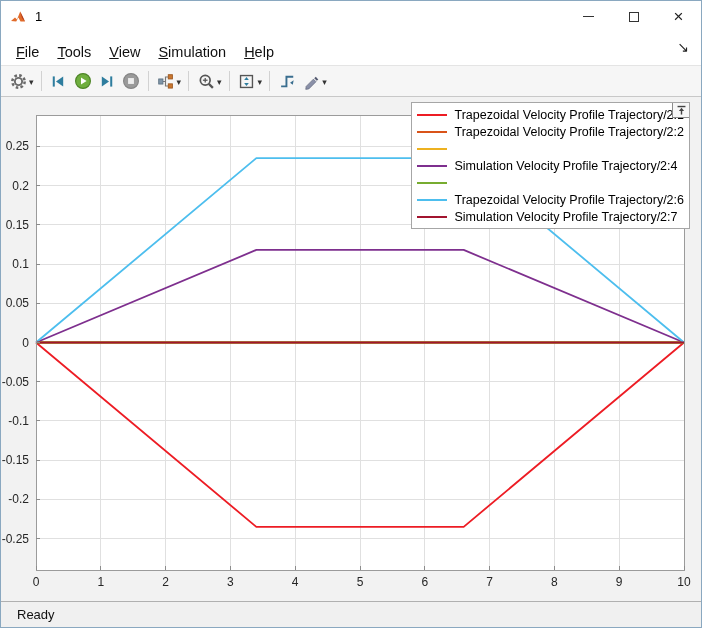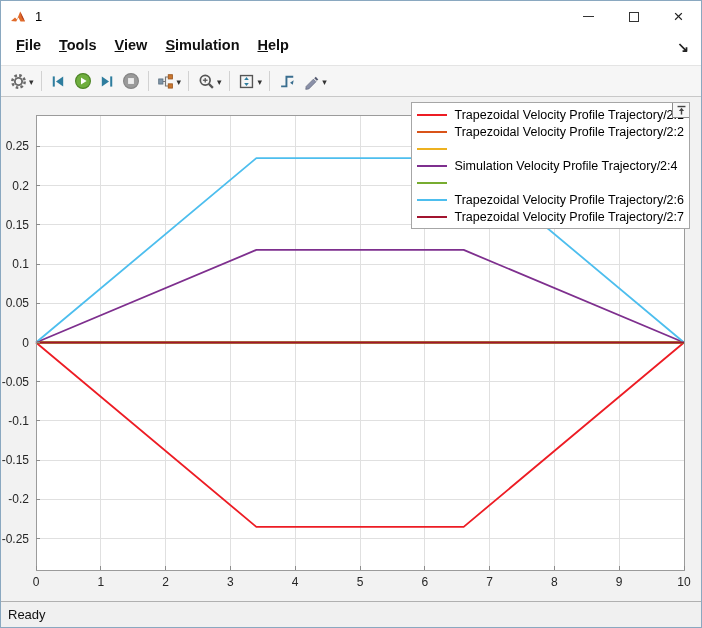--- a/index.html
+++ b/index.html
@@ -18,21 +18,21 @@
   .titlebar { height: 31px; flex: none; display: flex; align-items: center; background: #fff; padding-left: 9px; }
   .app-icon { width: 16px; height: 16px; flex: none; }
   .title-text { margin-left: 9px; font-size: 13px; color: #000; }
   .tb-spacer { flex: 1; }
   .win-btn { width: 45px; height: 100%; display: flex; align-items: center; justify-content: center; color: #222; cursor: default; }
   .min-glyph { width: 11px; height: 1px; background: #333; }
   .max-glyph { width: 10px; height: 10px; border: 1px solid #333; }
   .close-glyph { font-size: 17px; line-height: 1; color: #222; }
 
   
-  .menubar { height: 33px; flex: none; display: flex; align-items: flex-start; background: #fff; padding: 0 6px; position: relative; font-weight: bold; }
+  .menubar { height: 33px; flex: none; display: flex; align-items: flex-end; background: #fff; padding: 0 6px; position: relative; }
   .menu-item { display: inline-block; padding: 5px 9px; font-size: 14.5px; color: #101010; }
   .menu-item::first-letter { text-decoration: underline; }
   .menu-arrow { position: absolute; right: 12px; top: 7px; font-size: 14px; color: #222; }
 
   
   .toolbar {
     height: 32px; flex: none; display: flex; align-items: center;
     background: #f6f6f6; border-top: 1px solid #e4e4e4; border-bottom: 1px solid #c8c8c8;
     padding: 0 5px;
   }
@@ -58,21 +58,21 @@
     position: absolute; top: 0; right: 0; width: 17px; height: 15px;
     background: #f7f7f7; border-left: 1px solid #8c8c8c; border-bottom: 1px solid #8c8c8c;
     display: flex; align-items: center; justify-content: center;
   }
 
   
   .statusbar {
     height: 26px; flex: none; background: #f0f0f0; border-top: 1px solid #b0b0b0;
     display: flex; align-items: stretch; font-size: 13px; color: #111;
   }
-  .status-ready { flex: 1; display: flex; align-items: center; padding-left: 7px; }
+  .status-ready { flex: 1; display: flex; align-items: center; padding-left: 7px; margin-left: 9px; }
   .status-cell { display: flex; align-items: center; padding: 0 10px; border-left: 1px solid #ababab; background: #eef1ee; }
 </style>
 </head>
 <body>
 
 <div class="window">
 
   <div class="titlebar">
     <svg class="app-icon" viewBox="0 0 16 16">
       <rect x="0" y="0" width="16" height="16" fill="none"></rect>
@@ -289,21 +289,21 @@
           </div>
           <div class="legend-row">
             <span class="legend-line" style="background: rgb(119, 172, 48);"></span>
           </div>
           <div class="legend-row">
             <span class="legend-line" style="background: rgb(77, 190, 238);"></span>
             <span class="legend-text">Trapezoidal Velocity Profile Trajectory/2:6</span>
           </div>
           <div class="legend-row">
             <span class="legend-line" style="background: rgb(162, 20, 47);"></span>
-            <span class="legend-text">Trapezoidal Velocity Profile Trajectory/2:7</span>
+            <span class="legend-text">Simulation Velocity Profile Trajectory/2:7</span>
           </div>
         </div>
       <div class="legend-dock">
         <svg width="11" height="11" viewBox="0 0 10 10">
           <path d="M1.4 1.4 H8.6" stroke="#444" stroke-width="1.3"></path>
           <path d="M5 8.7 V5.2" stroke="#444" stroke-width="1.3"></path>
           <path d="M5 2.5 L2.6 5.4 H7.4 Z" fill="#444"></path>
         </svg>
       </div>
     </div>

